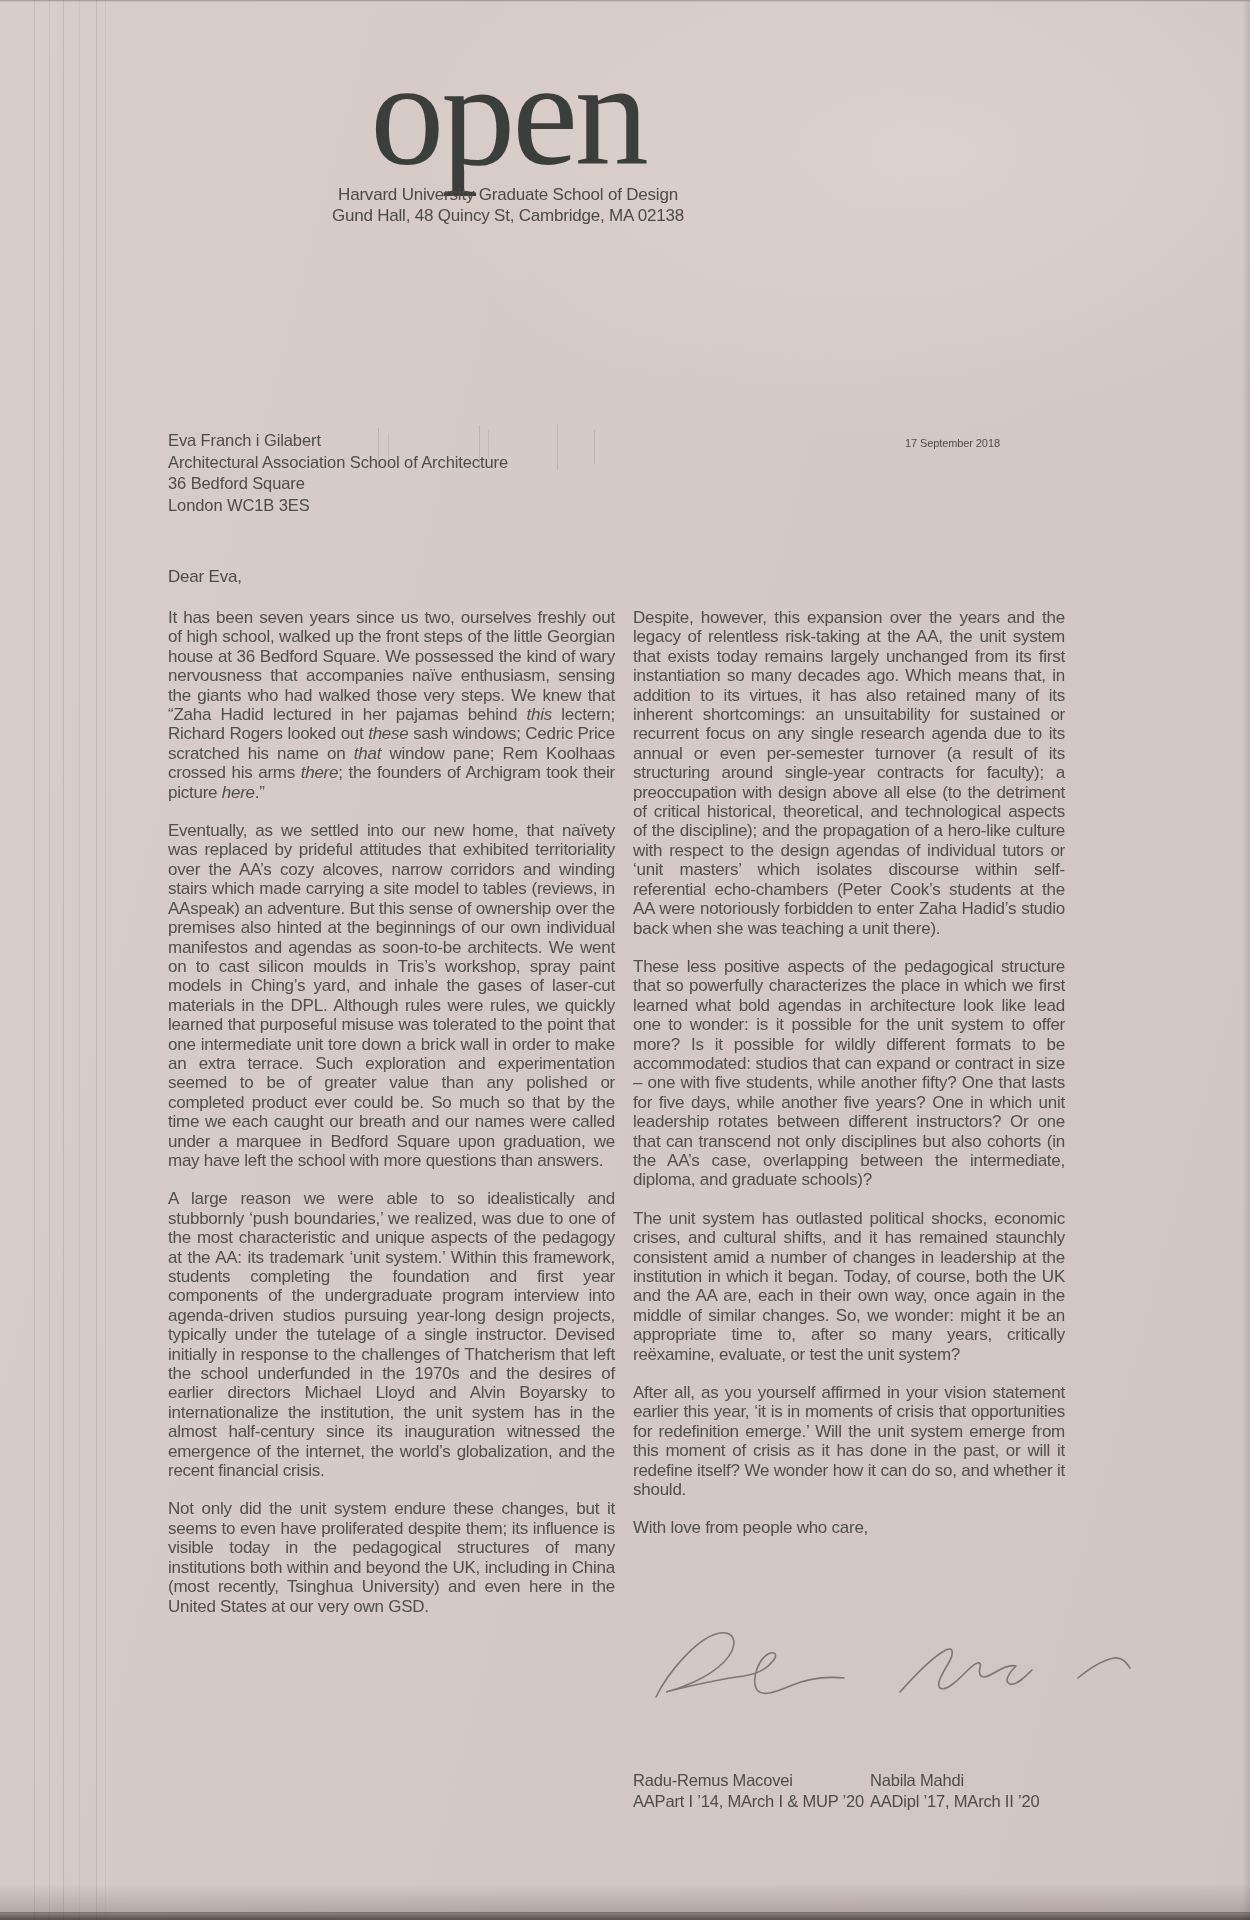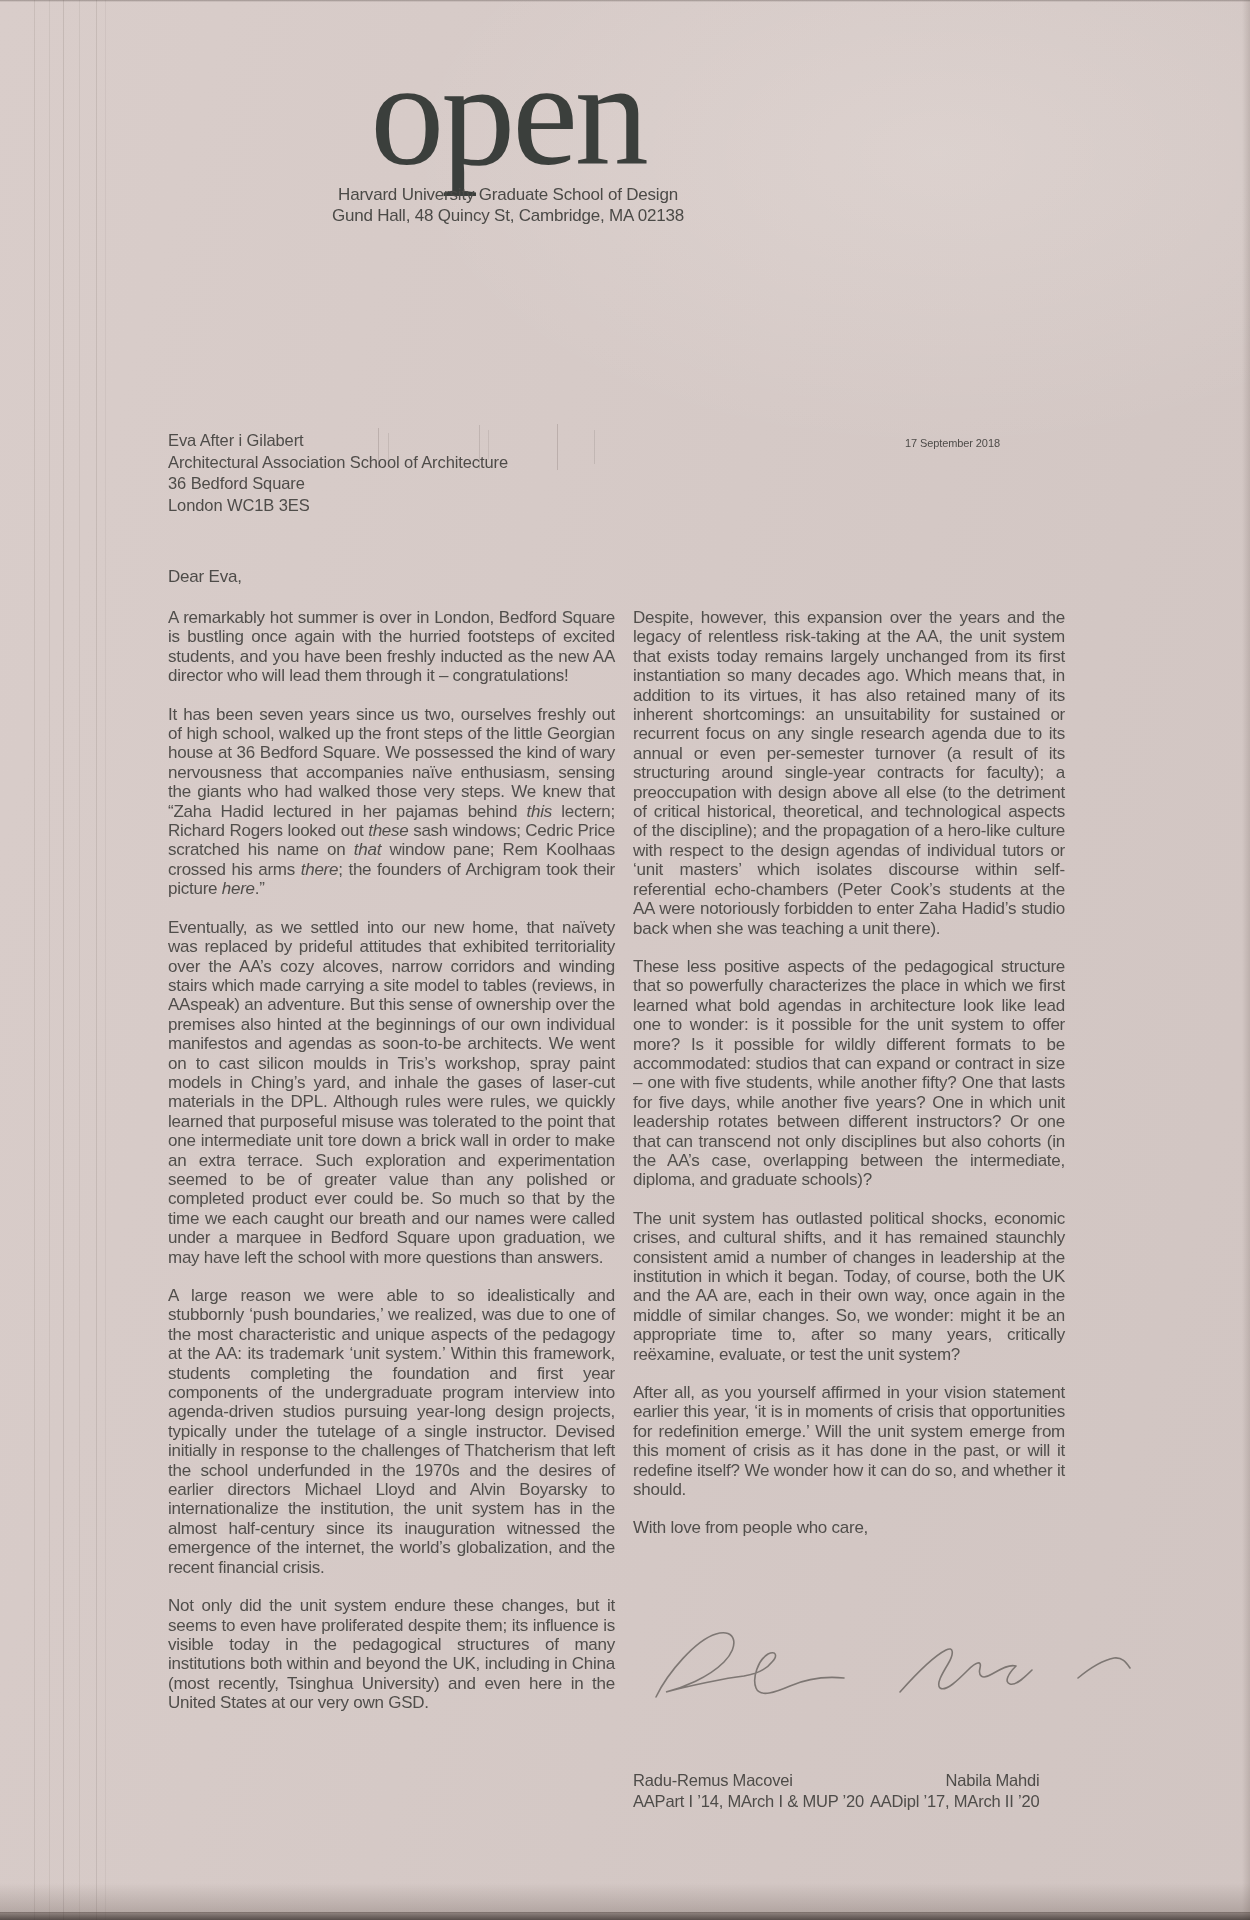--- a/index.html
+++ b/index.html
@@ -50,21 +50,21 @@
   .col em { font-style:italic; }
   #left-col  { left:168px; width:447px; }
   #right-col { left:633px; width:432px; }
 
   
   .sig-wrap { position:absolute; top:1612px; left:648px; width:500px; height:120px; }
   .sig-wrap svg { display:block; }
   .signoff-block { position:absolute; top:1770px; font-size:16.5px; line-height:21px;
     letter-spacing:-0.2px; }
   #signoff-1 { left:633px; }
-  #signoff-2 { left:870px;text-align:right; }
+  #signoff-2 { left:870px; }
 </style>
 </head>
 <body>
 
 <div class="edge-top noninteract"></div>
 <div class="edge-right noninteract"></div>
 <div class="crease noninteract" style="left:34px;  background:rgba(108,94,88,0.14);"></div>
 <div class="crease noninteract" style="left:49px;  background:rgba(108,94,88,0.10);"></div>
 <div class="crease noninteract" style="left:63px;  background:rgba(108,94,88,0.18);"></div>
 <div class="crease noninteract" style="left:79px;  background:rgba(108,94,88,0.10);"></div>
@@ -83,32 +83,31 @@
   <div class="masthead-title">
     <div class="t1">open</div>
   </div>
   <div class="masthead-org">
     <div>Harvard University Graduate School of Design</div>
     <div>Gund Hall, 48 Quincy St, Cambridge, MA 02138</div>
   </div>
 </div>
 
 <div class="recipient">
-  <div>Eva After i Gilabert</div>
+  <div>Eva Franch i Gilabert</div>
   <div>Architectural Association School of Architecture</div>
   <div>36 Bedford Square</div>
   <div>London WC1B 3ES</div>
 </div>
 
 <div class="dateline">17 September 2018</div>
 
 <div class="salutation">Dear Eva,</div>
 
 <div class="col" id="left-col">
-    <p>A remarkably hot summer is over in London, Bedford Square is bustling once again with the hurried footsteps of excited students, and you have been freshly inducted as the new AA director who will lead them through it – congratulations!</p>
     <p>It has been seven years since us two, ourselves freshly out of high school, walked up the front steps of the little Georgian house at 36 Bedford Square. We possessed the kind of wary nervousness that accompanies naïve enthusiasm, sensing the giants who had walked those very steps. We knew that “Zaha Hadid lectured in her pajamas behind <em>this</em> lectern; Richard Rogers looked out <em>these</em> sash windows; Cedric Price scratched his name on <em>that</em> window pane; Rem Koolhaas crossed his arms <em>there</em>; the founders of Archigram took their picture <em>here</em>.”</p>
     <p>Eventually, as we settled into our new home, that naïvety was replaced by prideful attitudes that exhibited territoriality over the AA’s cozy alcoves, narrow corridors and winding stairs which made carrying a site model to tables (reviews, in AAspeak) an adventure. But this sense of ownership over the premises also hinted at the beginnings of our own individual manifestos and agendas as soon-to-be architects. We went on to cast silicon moulds in Tris’s workshop, spray paint models in Ching’s yard, and inhale the gases of laser-cut materials in the DPL. Although rules were rules, we quickly learned that purposeful misuse was tolerated to the point that one intermediate unit tore down a brick wall in order to make an extra terrace. Such exploration and experimentation seemed to be of greater value than any polished or completed product ever could be. So much so that by the time we each caught our breath and our names were called under a marquee in Bedford Square upon graduation, we may have left the school with more questions than answers.</p>
     <p>A large reason we were able to so idealistically and stubbornly ‘push boundaries,’ we realized, was due to one of the most characteristic and unique aspects of the pedagogy at the AA: its trademark ‘unit system.’ Within this framework, students completing the foundation and first year components of the undergraduate program interview into agenda-driven studios pursuing year-long design projects, typically under the tutelage of a single instructor. Devised initially in response to the challenges of Thatcherism that left the school underfunded in the 1970s and the desires of earlier directors Michael Lloyd and Alvin Boyarsky to internationalize the institution, the unit system has in the almost half-century since its inauguration witnessed the emergence of the internet, the world’s globalization, and the recent financial crisis.</p>
     <p>Not only did the unit system endure these changes, but it seems to even have proliferated despite them; its influence is visible today in the pedagogical structures of many institutions both within and beyond the UK, including in China (most recently, Tsinghua University) and even here in the United States at our very own GSD.</p>
   </div>
 <div class="col" id="right-col">
     <p>Despite, however, this expansion over the years and the legacy of relentless risk-taking at the AA, the unit system that exists today remains largely unchanged from its first instantiation so many decades ago. Which means that, in addition to its virtues, it has also retained many of its inherent shortcomings: an unsuitability for sustained or recurrent focus on any single research agenda due to its annual or even per-semester turnover (a result of its structuring around single-year contracts for faculty); a preoccupation with design above all else (to the detriment of critical historical, theoretical, and technological aspects of the discipline); and the propagation of a hero-like culture with respect to the design agendas of individual tutors or ‘unit masters’ which isolates discourse within self-referential echo-chambers (Peter Cook’s students at the AA were notoriously forbidden to enter Zaha Hadid’s studio back when she was teaching a unit there).</p>
     <p>These less positive aspects of the pedagogical structure that so powerfully characterizes the place in which we first learned what bold agendas in architecture look like lead one to wonder: is it possible for the unit system to offer more? Is it possible for wildly different formats to be accommodated: studios that can expand or contract in size – one with five students, while another fifty? One that lasts for five days, while another five years? One in which unit leadership rotates between different instructors? Or one that can transcend not only disciplines but also cohorts (in the AA’s case, overlapping between the intermediate, diploma, and graduate schools)?</p>
     <p>The unit system has outlasted political shocks, economic crises, and cultural shifts, and it has remained staunchly consistent amid a number of changes in leadership at the institution in which it began. Today, of course, both the UK and the AA are, each in their own way, once again in the middle of similar changes. So, we wonder: might it be an appropriate time to, after so many years, critically reëxamine, evaluate, or test the unit system?</p>
     <p>After all, as you yourself affirmed in your vision statement earlier this year, ‘it is in moments of crisis that opportunities for redefinition emerge.’ Will the unit system emerge from this moment of crisis as it has done in the past, or will it redefine itself? We wonder how it can do so, and whether it should.</p>

